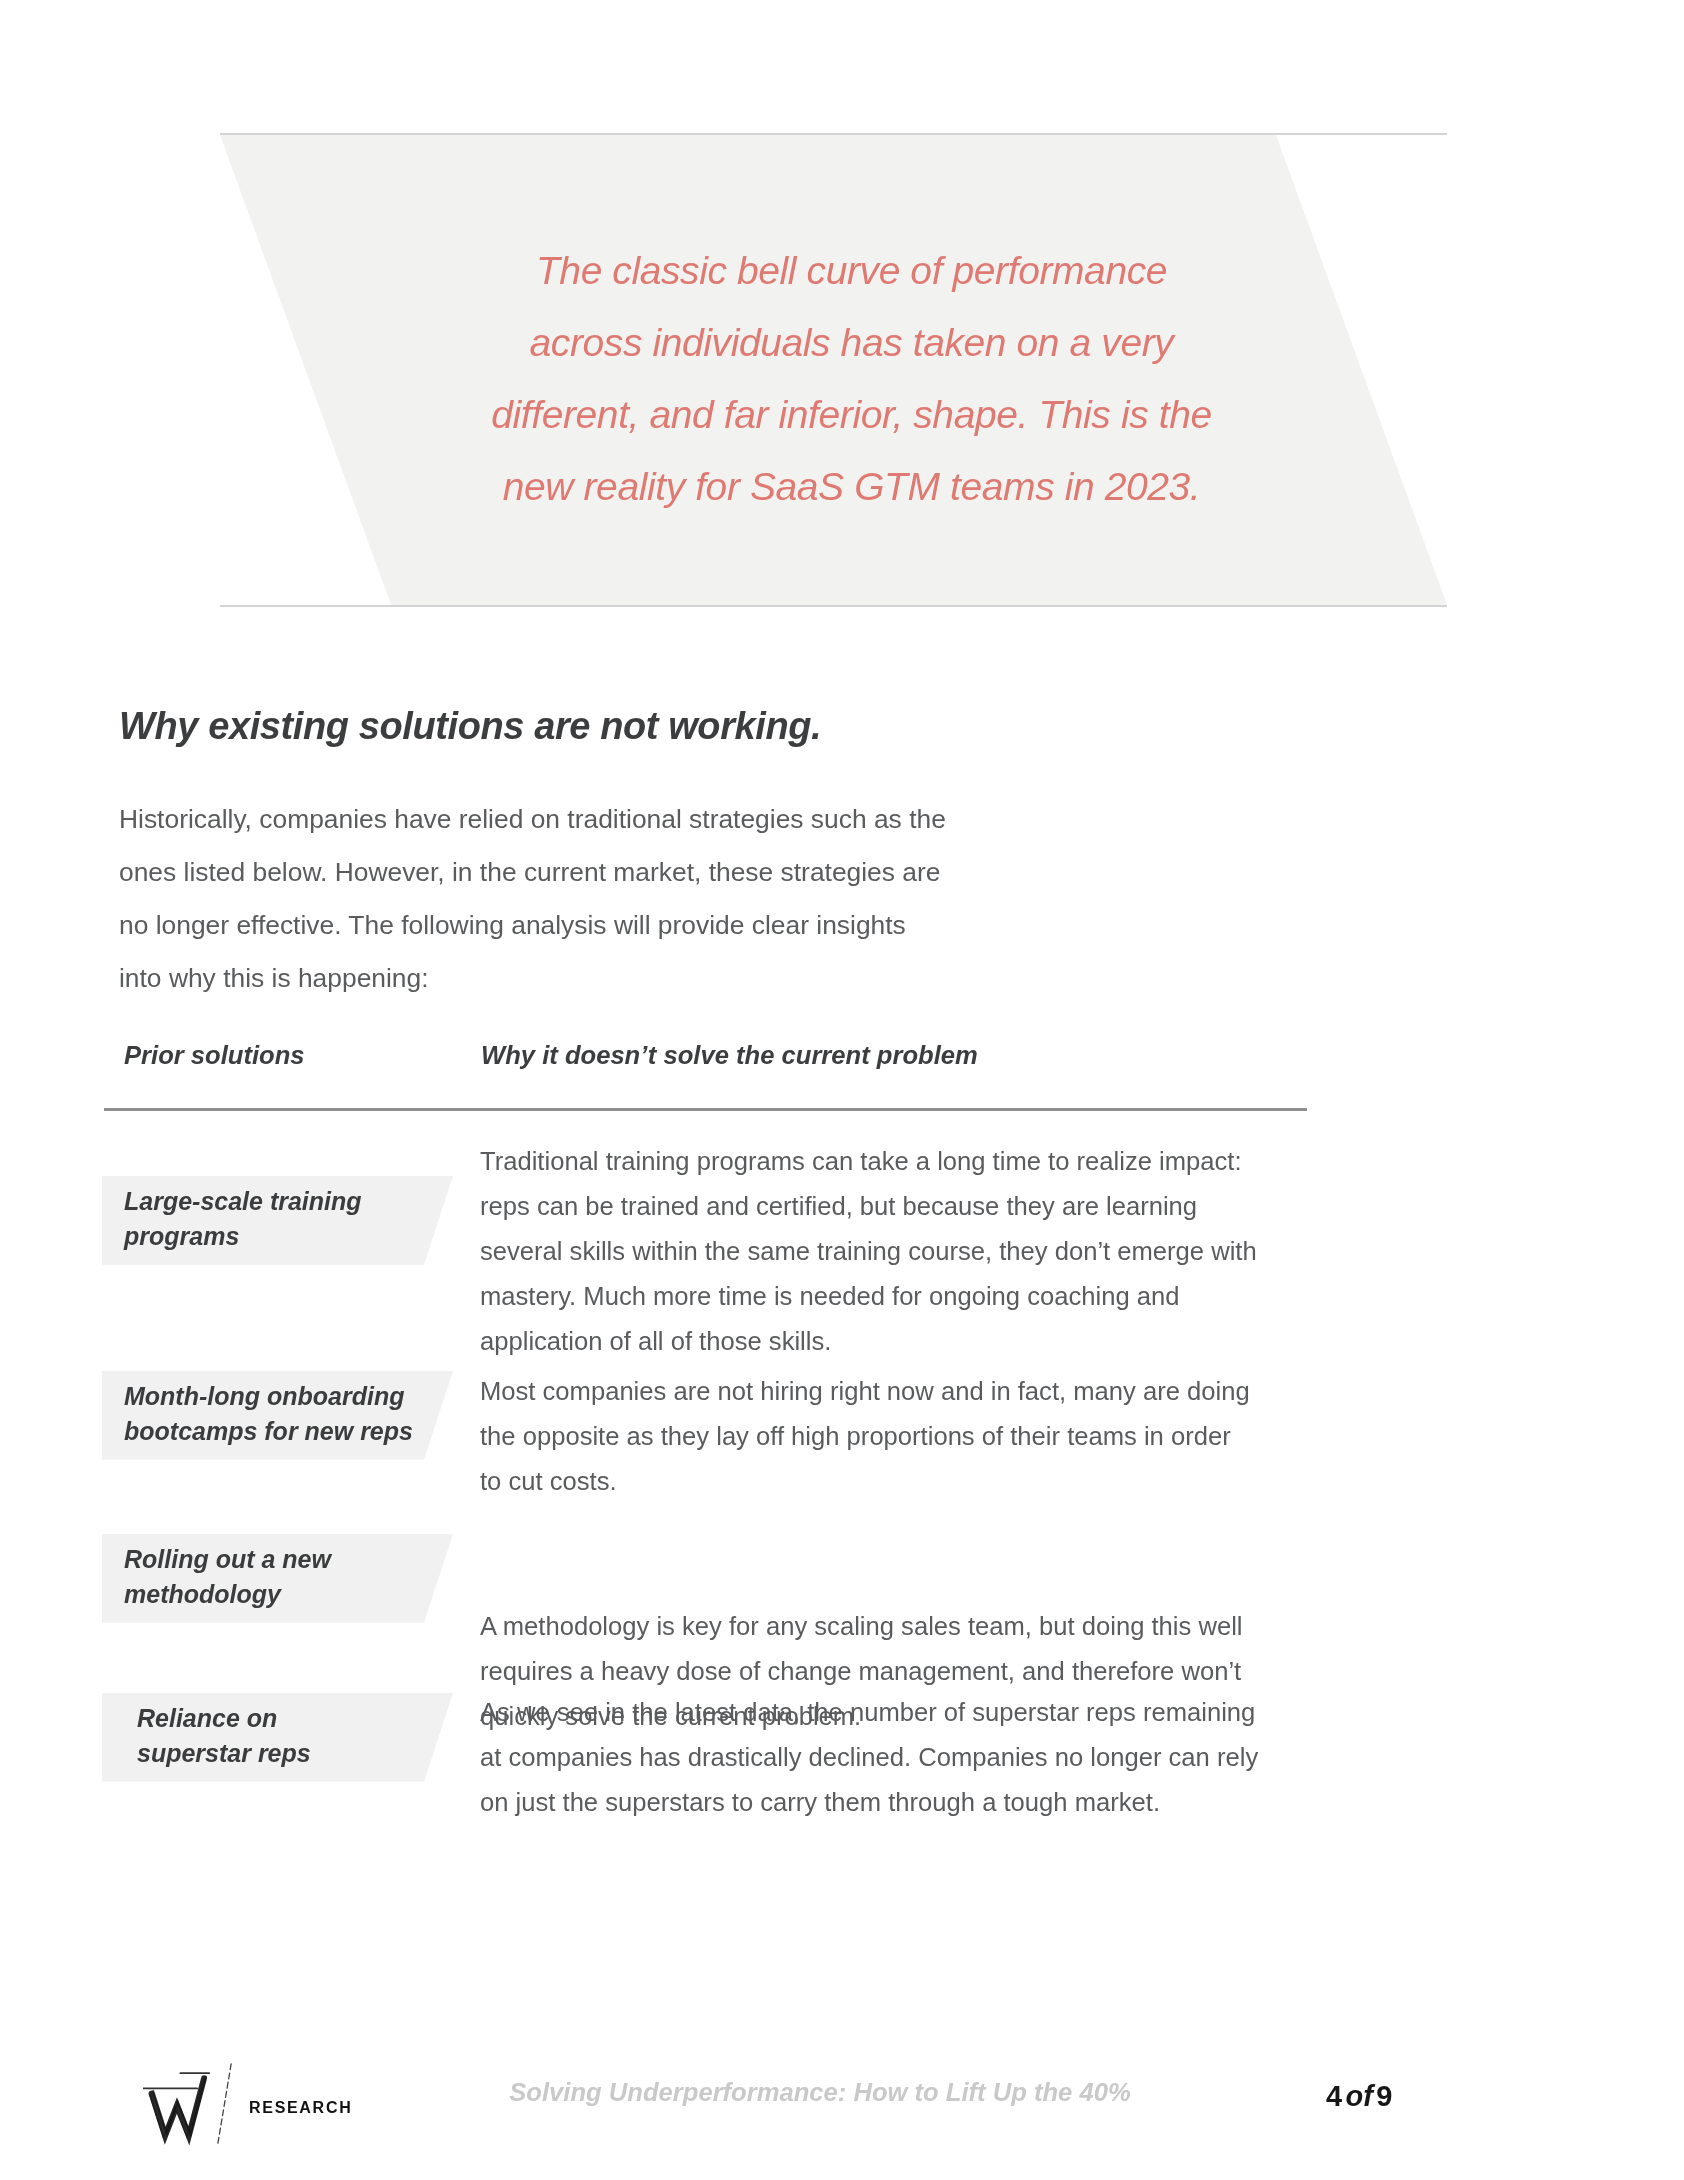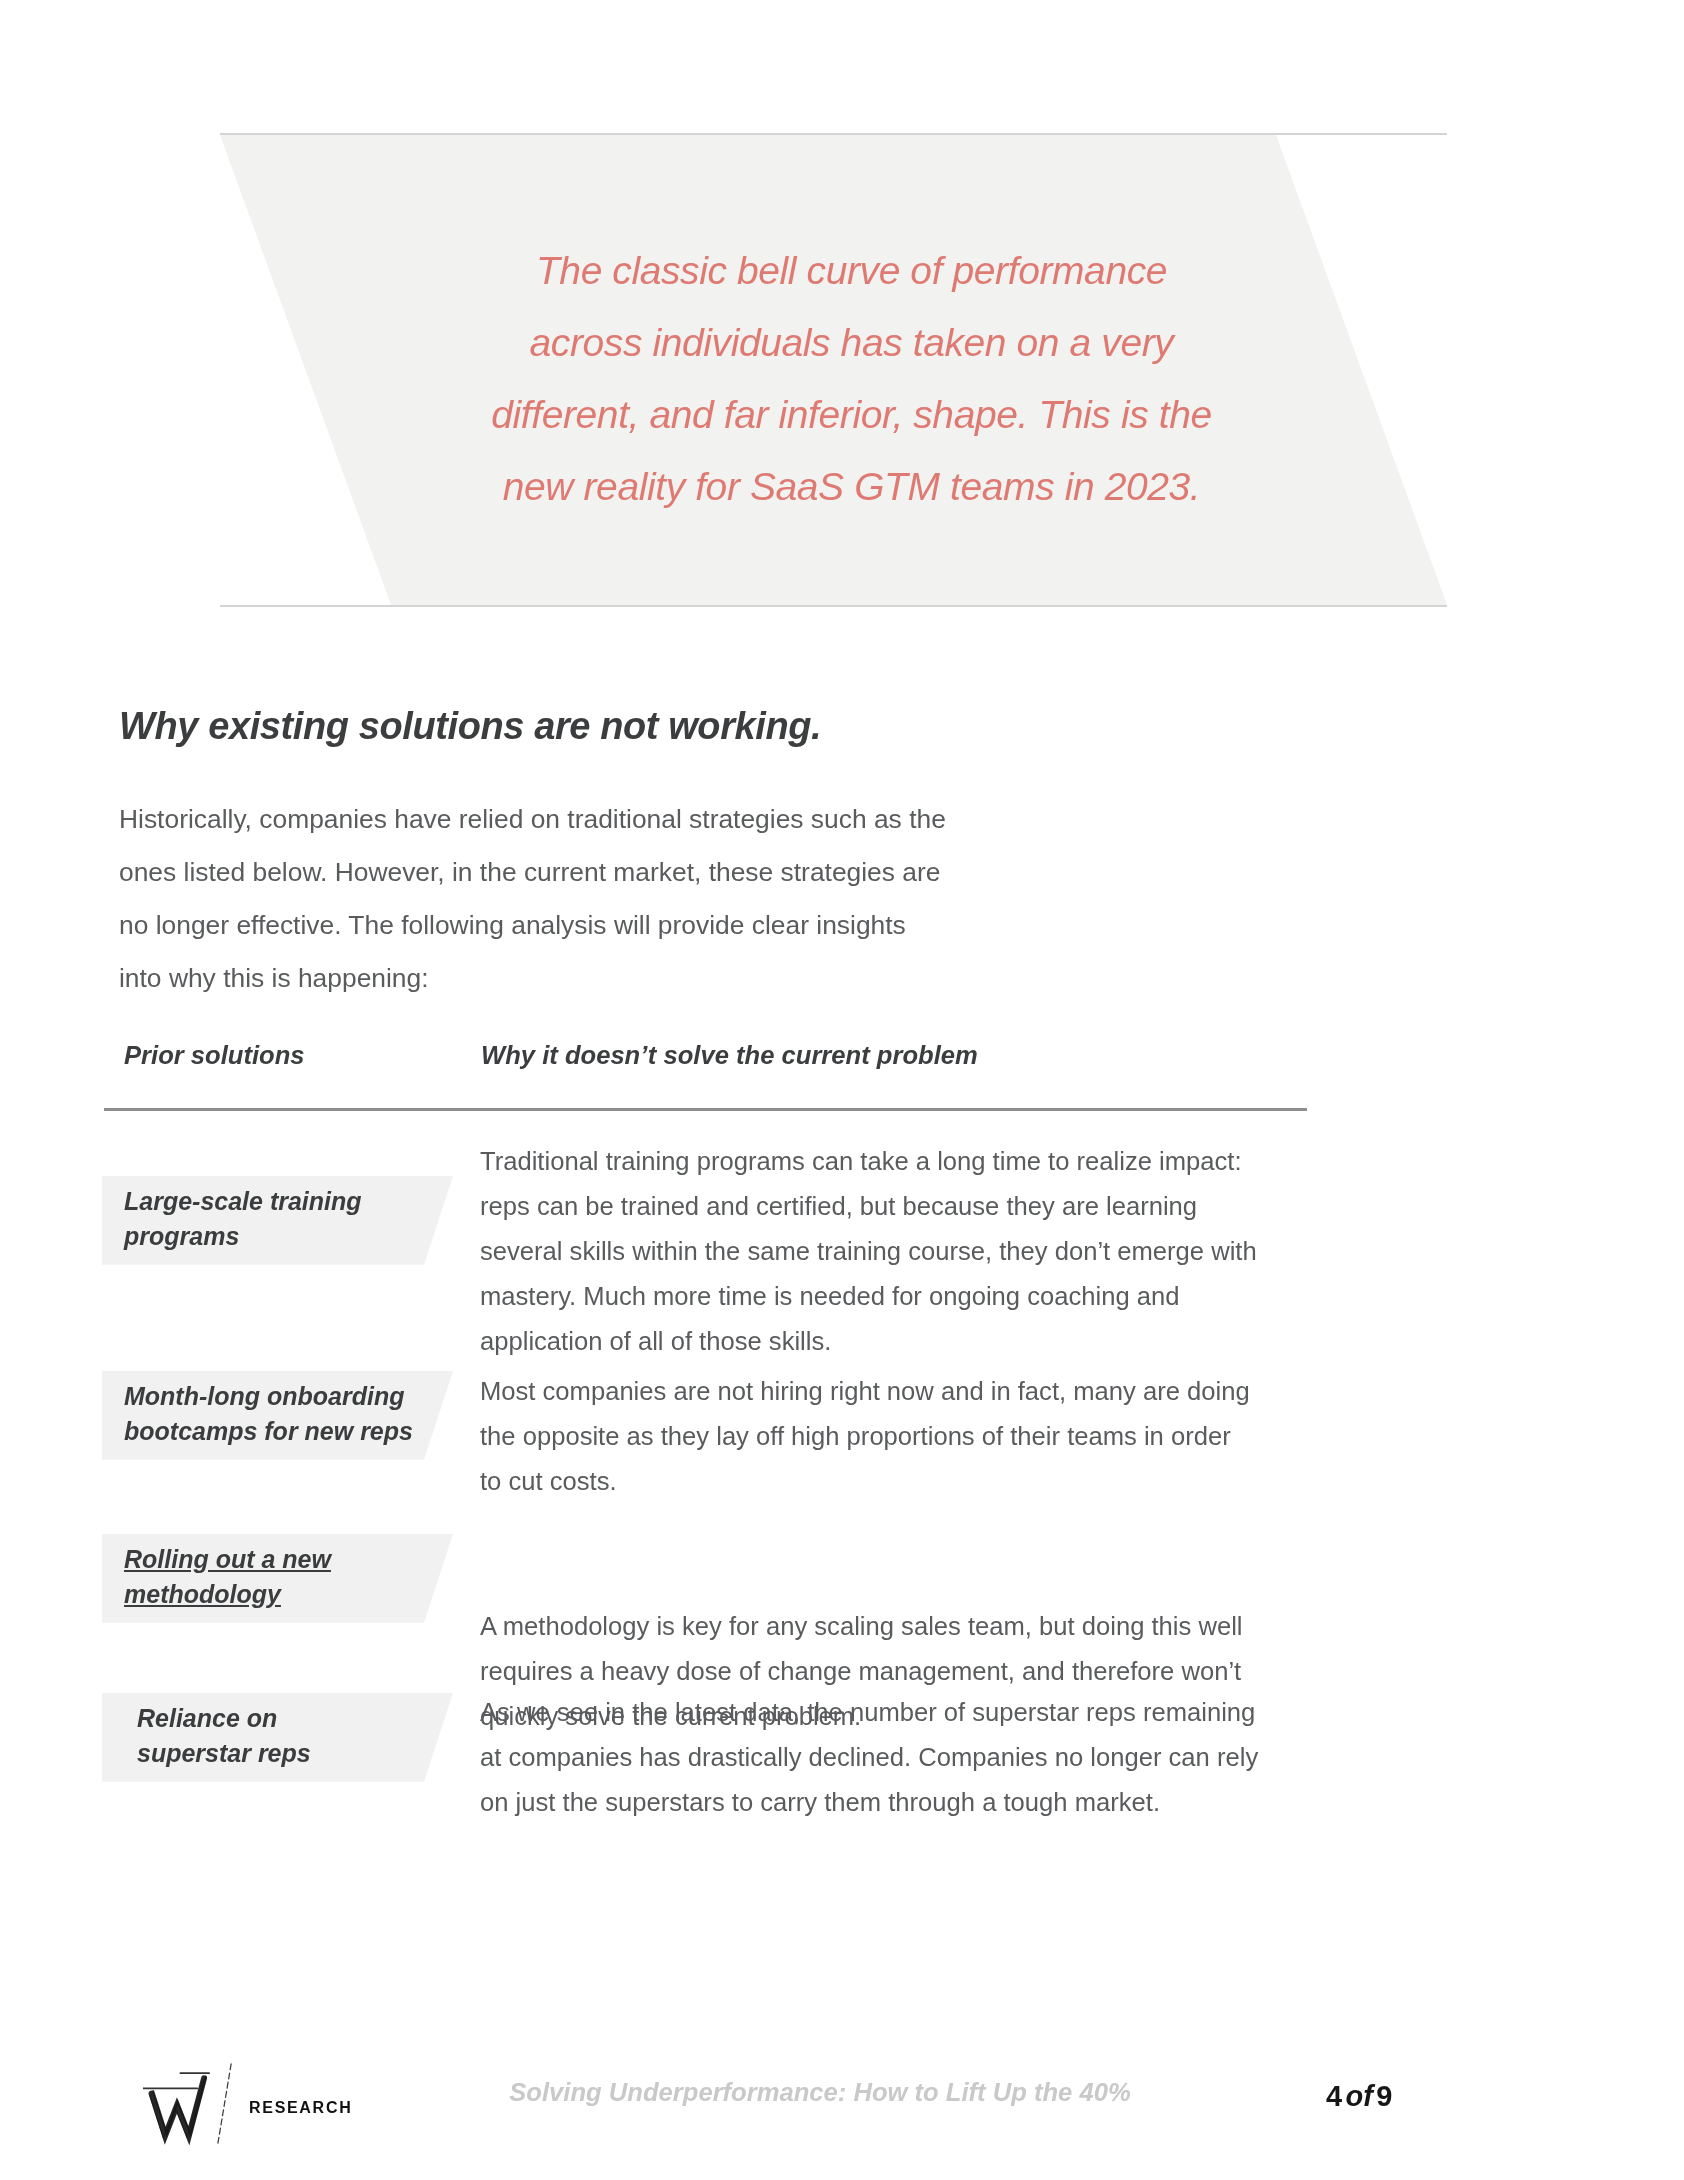--- a/index.html
+++ b/index.html
@@ -99,21 +99,21 @@
     clip-path: polygon(0 0, 100% 0, calc(100% - 29px) 100%, 0 100%);
     font-size: 25px;
     line-height: 35px;
     font-weight: 700;
     font-style: italic;
     color: var(--chip-text, #3a3c3d);
     white-space: pre-line;
   }
   .chip.r1 { top: 1135px; margin-top: 41px; }
   .chip.r2 { top: 1371px; }
-  .chip.r3 { top: 1534px; text-decoration: underline; }
+  .chip.r3 { top: 1534px; }
   .chip.r4 { top: 1693px; padding-left: 35px; }
   .cell {
     position: absolute;
     left: 480px;
     width: 860px;
     font-size: 25.6px;
     line-height: 45px;
     color: var(--body-text, #595b5d);
     white-space: pre-line;
   }

